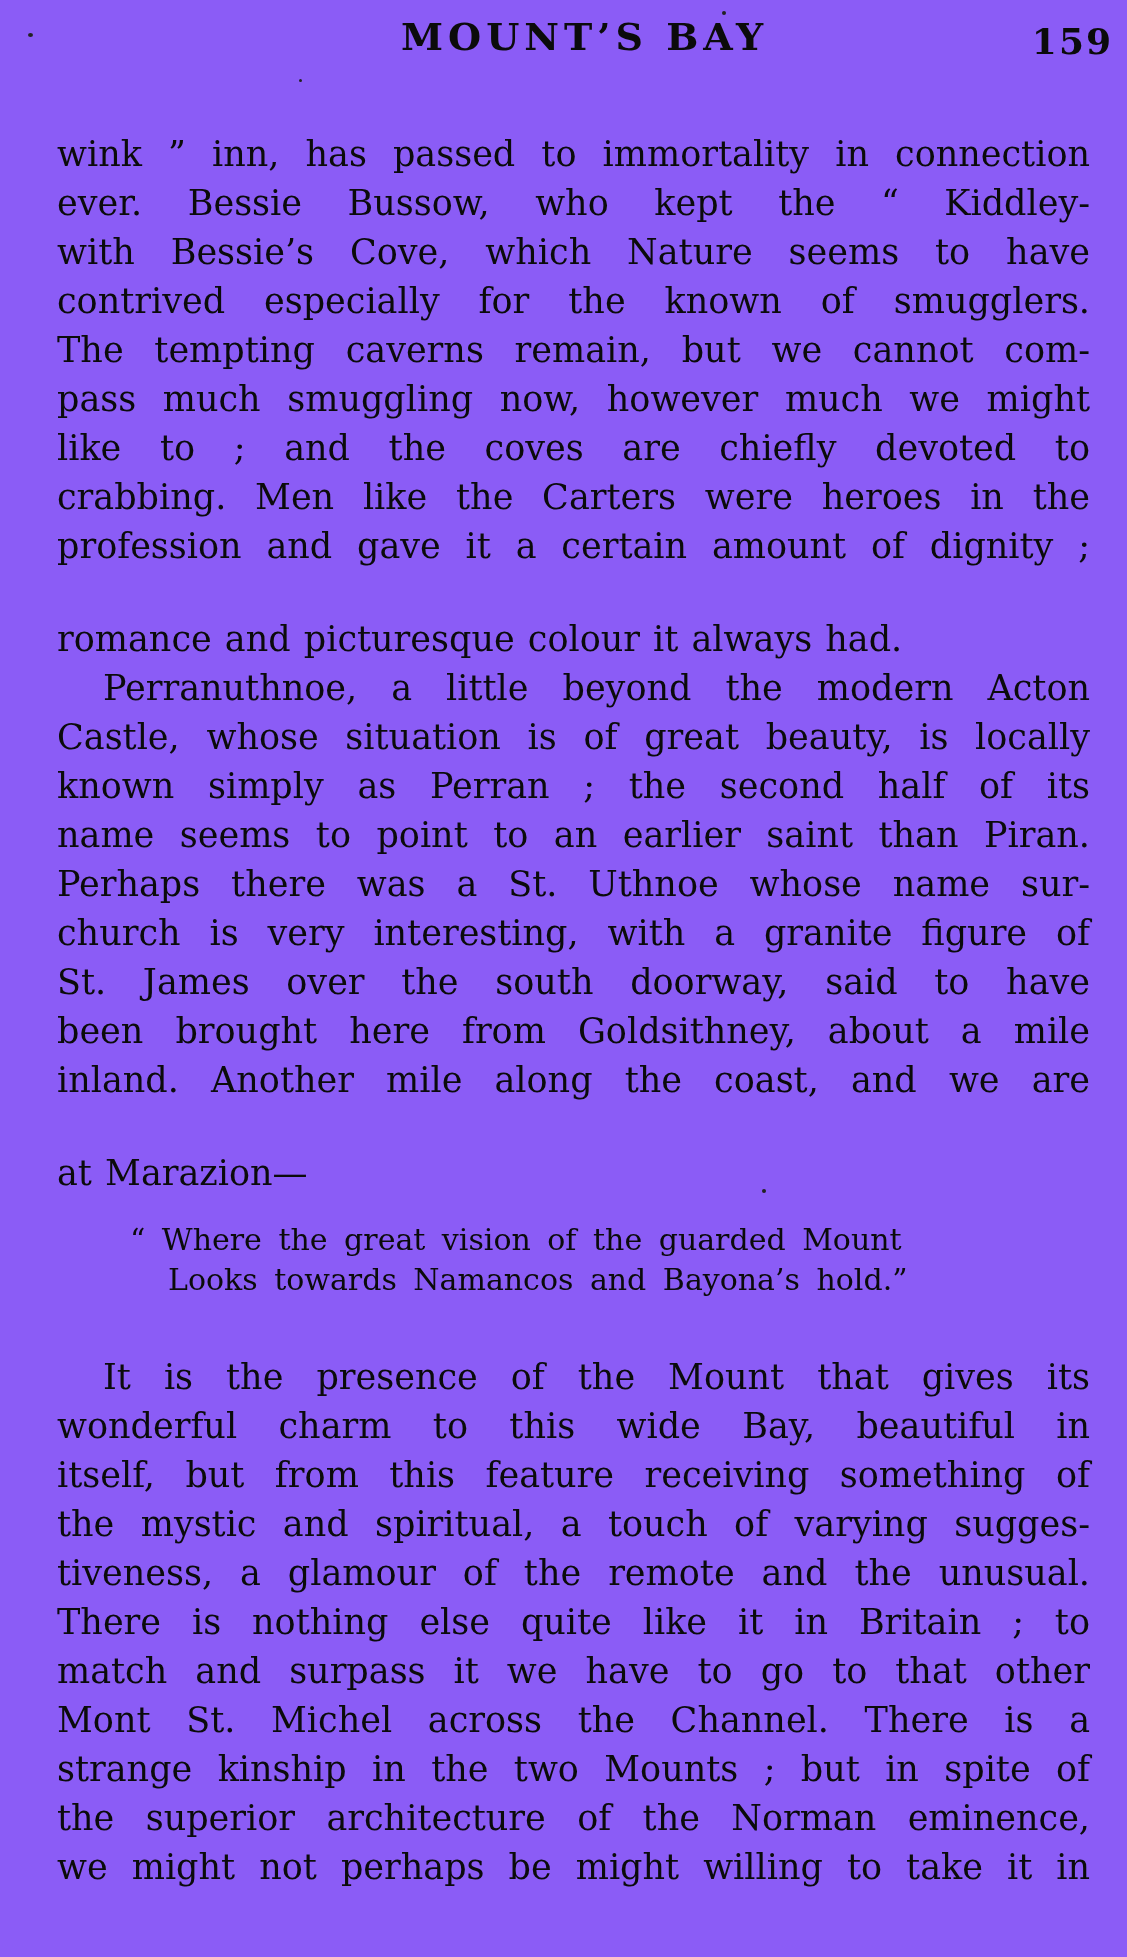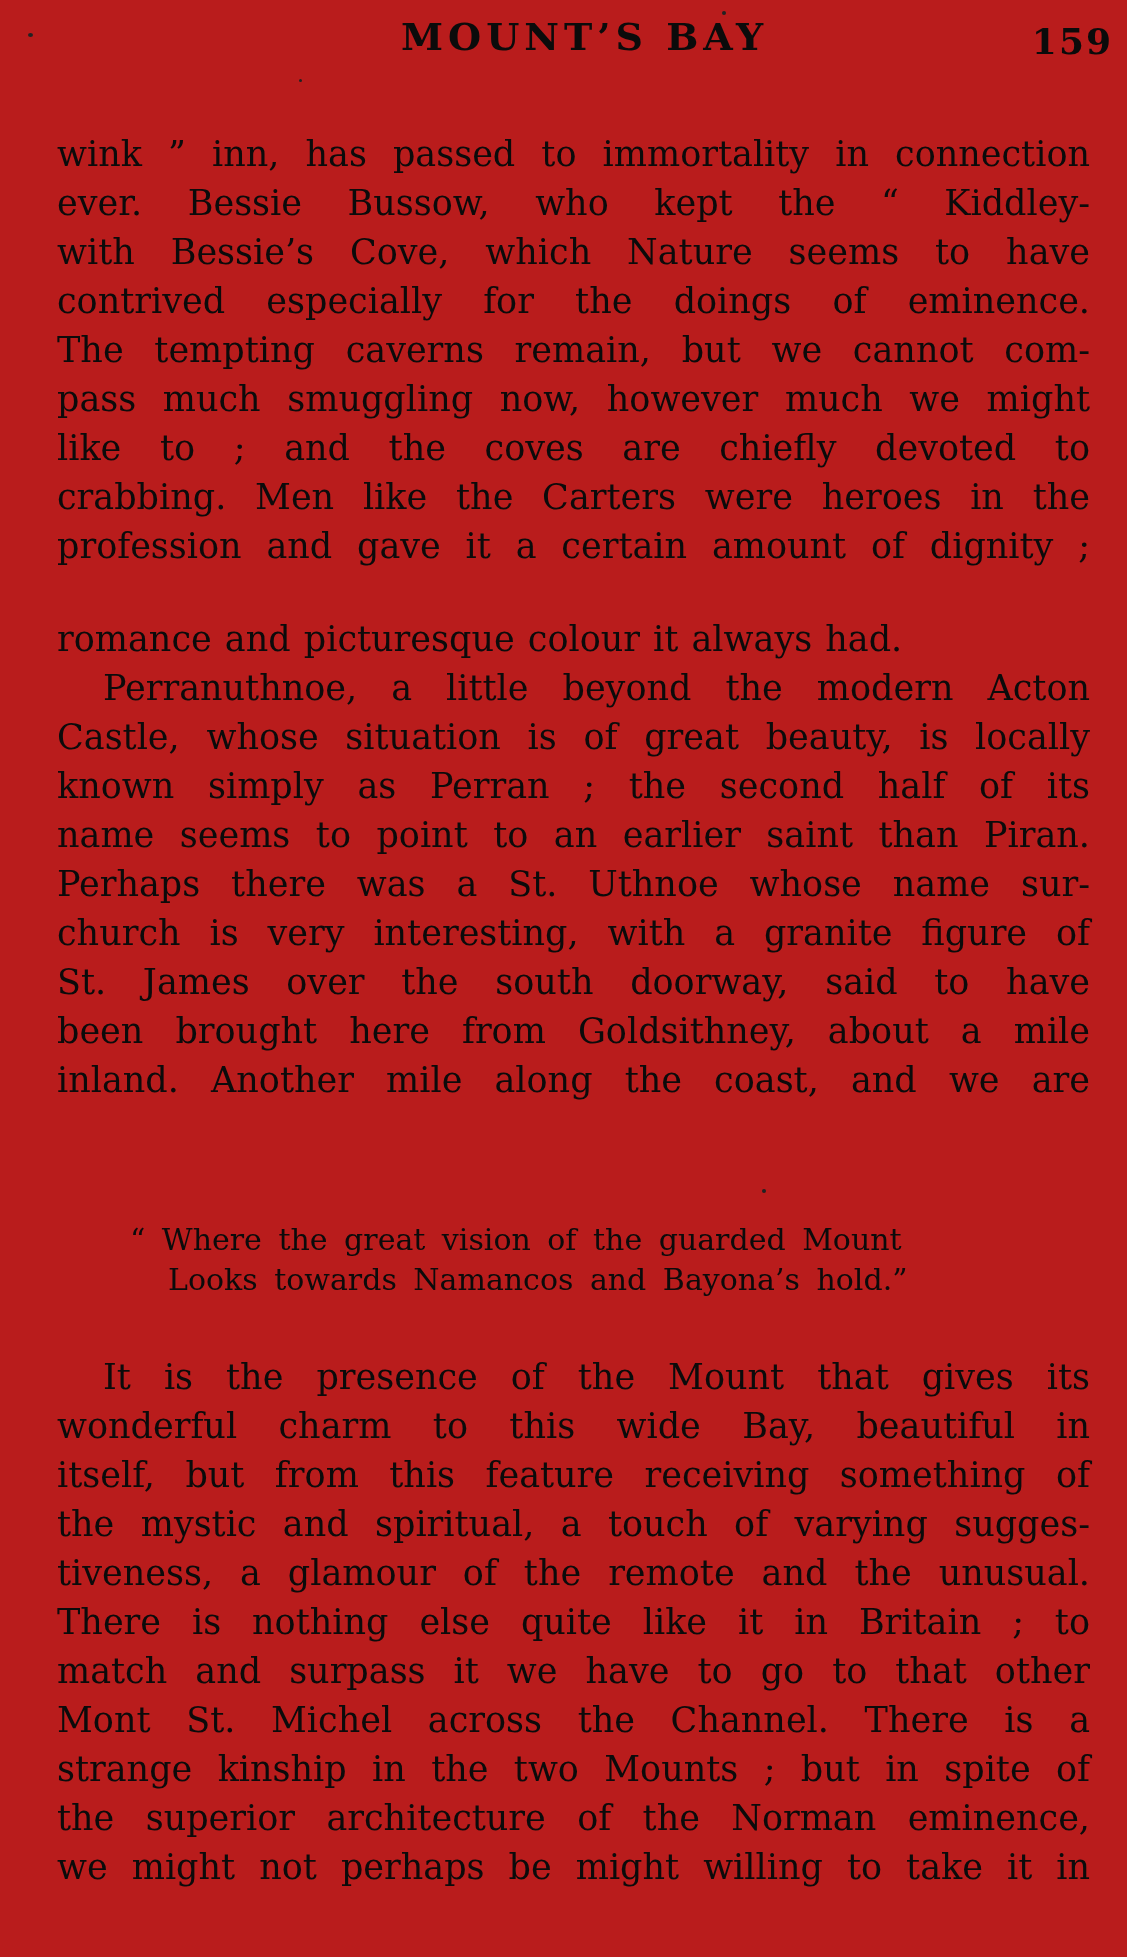--- a/index.html
+++ b/index.html
@@ -5,21 +5,21 @@
   html, body {
     margin: 0;
     padding: 0;
     background: #e8e8e8;
   }
   .page {
     position: relative;
     width: 1127px;
     height: 1957px;
     margin: 0 auto;
-    background: #b91c1c;
+    background: #8b5cf6;
     color: #0b0b0b;
     font-family: "DejaVu Serif", "Liberation Serif", serif;
     overflow: hidden;
   }
   .running-head {
     position: absolute;
     top: 14px;
     left: 0;
     width: 100%;
     box-sizing: border-box;
@@ -100,36 +100,37 @@
   <span class="speck s4"></span>
 
   <div class="running-head">MOUNT’S BAY</div>
 
   <div class="page-number">159</div>
 
   <div class="block block-1">
       <div class="text-line">wink ” inn, has passed to immortality in connection</div>
       <div class="text-line">ever. Bessie Bussow, who kept the “ Kiddley-</div>
       <div class="text-line">with Bessie’s Cove, which Nature seems to have</div>
-      <div class="text-line">contrived especially for the doings of eminence.</div>
+      <div class="text-line">contrived especially for the known of smugglers.</div>
       <div class="text-line">The tempting caverns remain, but we cannot com-</div>
       <div class="text-line">pass much smuggling now, however much we might</div>
       <div class="text-line">like to ; and the coves are chiefly devoted to</div>
       <div class="text-line">crabbing. Men like the Carters were heroes in the</div>
       <div class="text-line">profession and gave it a certain amount of dignity ;</div>
       <div class="text-line last">romance and picturesque colour it always had.</div>
       <div class="text-line indent">Perranuthnoe, a little beyond the modern Acton</div>
       <div class="text-line">Castle, whose situation is of great beauty, is locally</div>
       <div class="text-line">known simply as Perran ; the second half of its</div>
       <div class="text-line">name seems to point to an earlier saint than Piran.</div>
       <div class="text-line">Perhaps there was a St. Uthnoe whose name sur-</div>
       <div class="text-line">church is very interesting, with a granite figure of</div>
       <div class="text-line">St. James over the south doorway, said to have</div>
       <div class="text-line">been brought here from Goldsithney, about a mile</div>
       <div class="text-line">inland. Another mile along the coast, and we are</div>
+      <div class="text-line last">at Marazion—</div>
     </div>
 
   <div class="verse-quote">
       <div class="verse-line">“ Where the great vision of the guarded Mount</div>
       <div class="verse-line">Looks towards Namancos and Bayona’s hold.”</div>
     </div>
 
   <div class="block block-2">
       <div class="text-line indent">It is the presence of the Mount that gives its</div>
       <div class="text-line">wonderful charm to this wide Bay, beautiful in</div>

